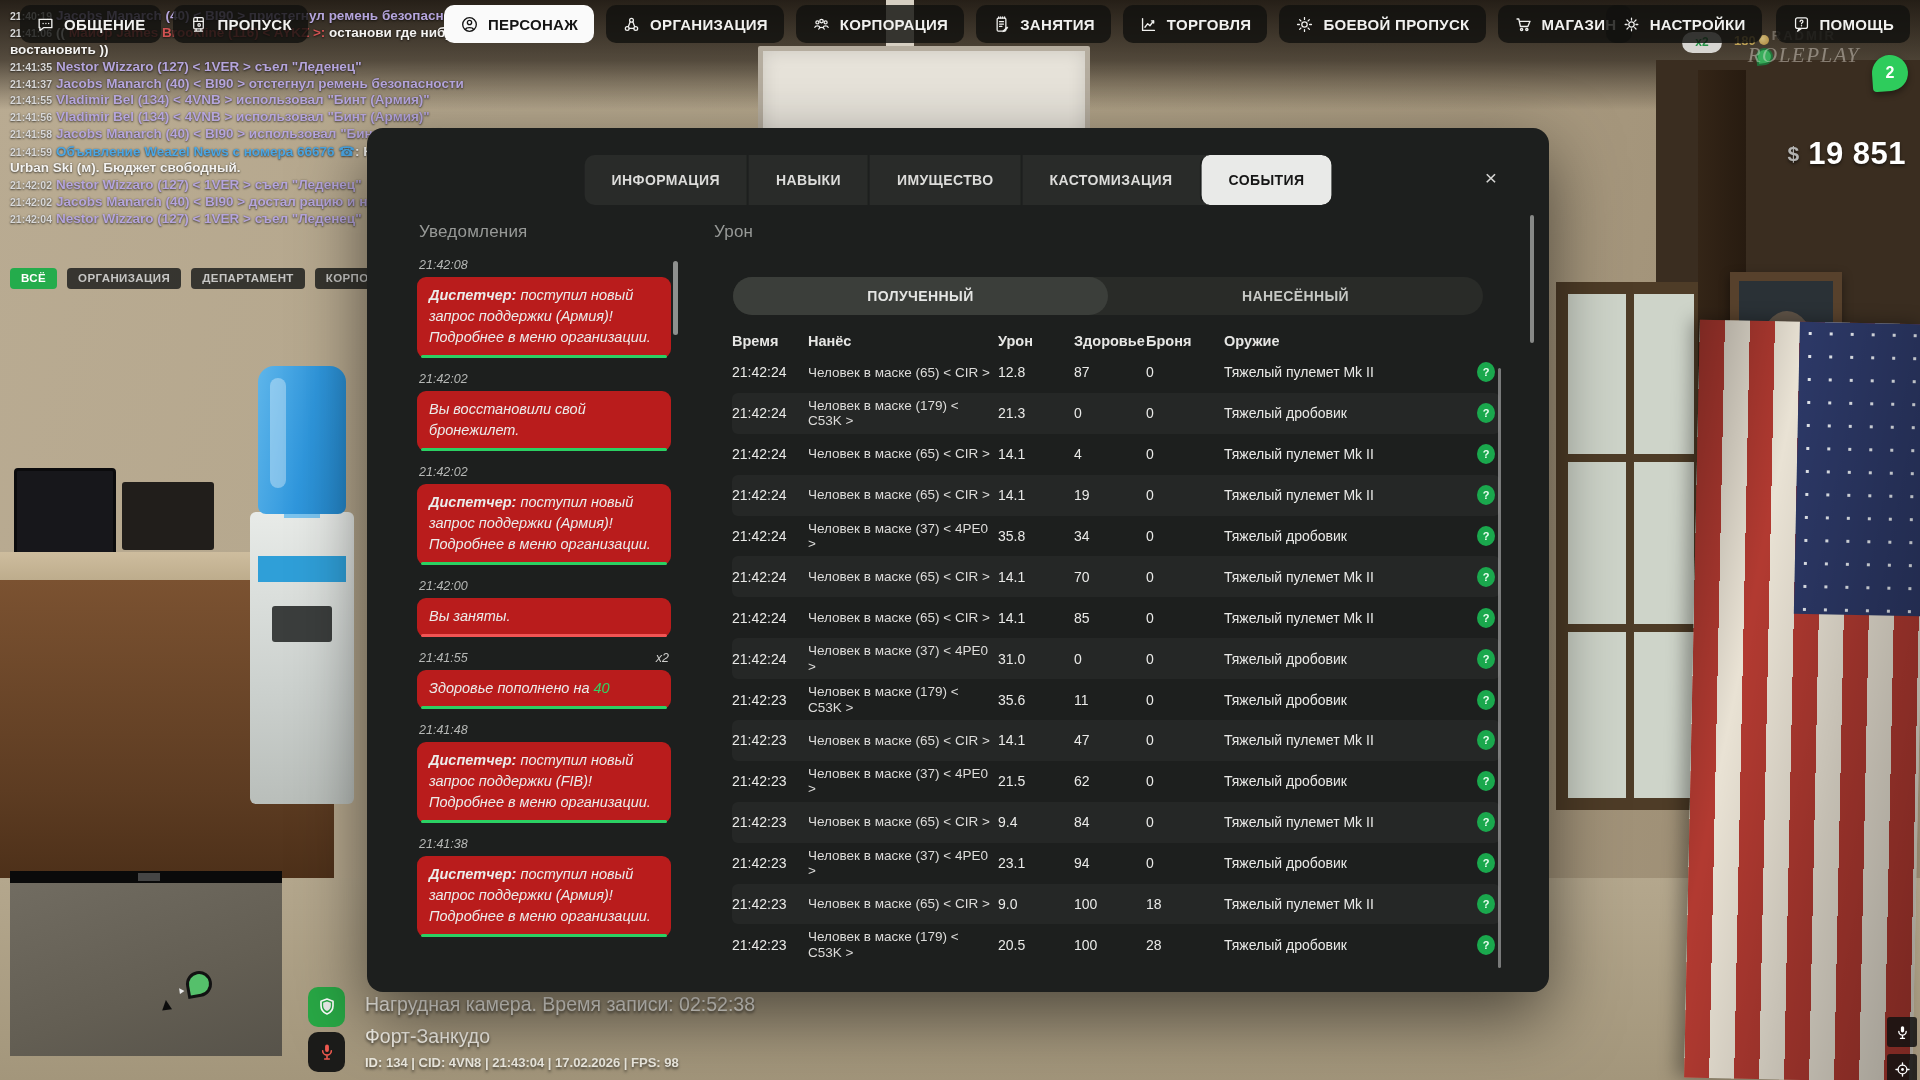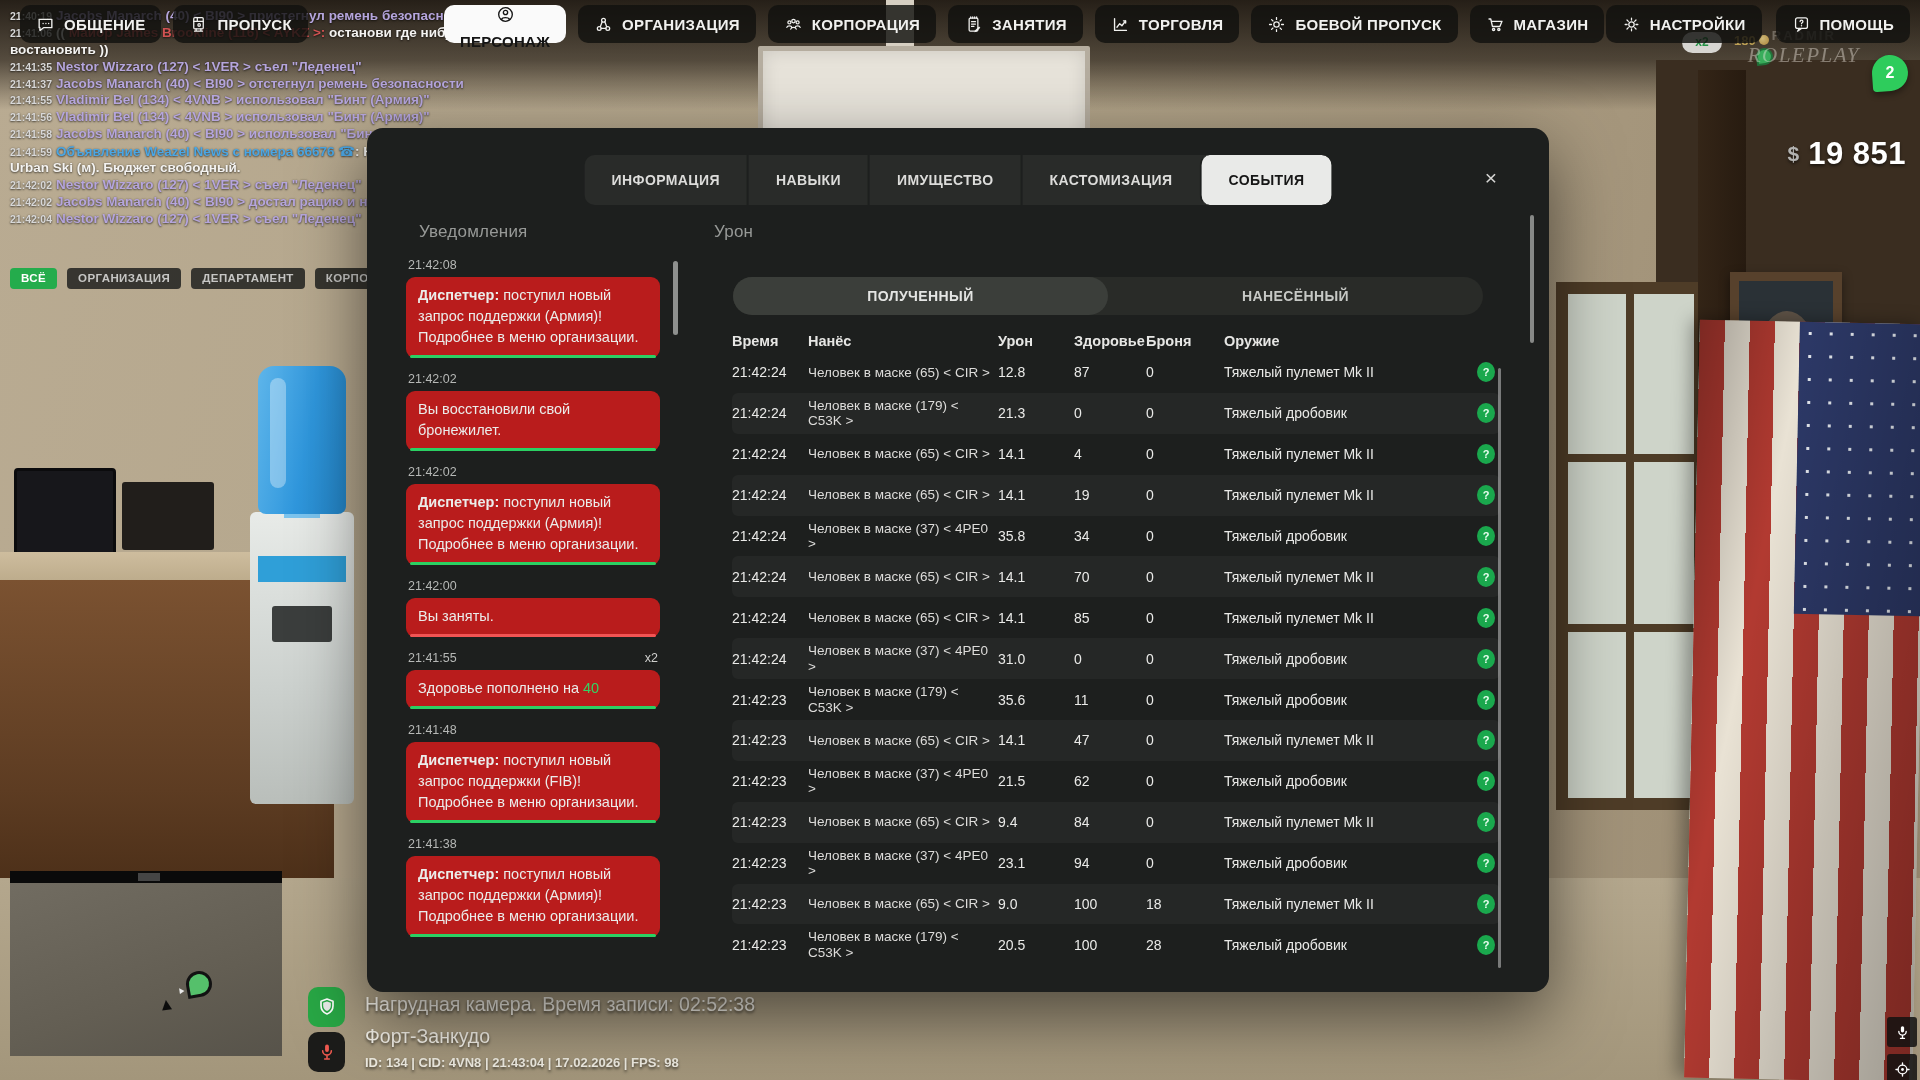--- a/index.html
+++ b/index.html
@@ -56,21 +56,21 @@
     background:linear-gradient(100deg,rgba(0,0,0,.30),rgba(0,0,0,0) 30%,rgba(0,0,0,.16) 62%,rgba(0,0,0,.32)); }
 
   
   #topnav { position:absolute; left:0; top:0; width:1920px; height:48px; z-index:40; }
   #nav-left { position:absolute; left:20px; top:5px; display:flex; gap:12px; }
   #nav-right { position:absolute; right:10px; top:5px; display:flex; gap:14px; }
   .nav-btn { display:flex; align-items:center; gap:9px; height:38px; padding:0 16px;
     background:rgba(17,17,15,.82); border-radius:10px; color:#f1f1ef;
     font-size:15px; font-weight:bold; letter-spacing:.3px; white-space:nowrap; cursor:pointer; }
   .nav-btn.active { background:#fafafa; color:#141414; }
-  .nav-btn.gap-before { margin-left:124px;flex-direction:column; }
+  .nav-btn.gap-before { margin-left:124px; }
   .icon { display:inline-block; width:19px; height:19px; flex:0 0 auto; }
   .icon svg { width:100%; height:100%; display:block; }
 
   
   #chat { position:absolute; left:10px; top:8px; width:540px; z-index:5;
     font-size:13.5px; font-weight:bold; }
   .chat-line { height:16.9px; white-space:nowrap;
     text-shadow:0 1px 2px rgba(0,0,0,.55), 0 0 2px rgba(0,0,0,.3); }
   .chat-time { font-size:10.5px; color:#d8d8d8; margin-right:4px; }
   .seg-purple { color:#b5a5dc; }
@@ -115,21 +115,21 @@
     letter-spacing:.4px; color:#dcdcda; cursor:pointer; border-left:2px solid #1d1f1e; }
   .mtab:first-child { border-left:none; }
   .mtab.active { background:#e9eae8; color:#161616; border-radius:10px; }
   #modal-close { position:absolute; right:44px; top:36px; width:28px; height:28px; color:#d6d6d4;
     font-size:21px; line-height:28px; text-align:center; cursor:pointer; }
   .panel-title { position:absolute; top:94px; font-size:17px; color:#979997; letter-spacing:.2px; }
   #notif-title { left:52px; }
   #damage-title { left:347px; }
 
   
-  #notif-list { position:absolute; left:39px; top:123px; width:254px; height:723px; overflow:hidden; }
+  #notif-list { position:absolute; left:50px; top:123px; width:254px; height:723px; overflow:hidden;font-style:italic; }
   .notif-time-row { display:flex; justify-content:space-between; align-items:center;
     margin:14px 2px 5px 2px; }
   .notif:first-child .notif-time-row { margin-top:7px; }
   .notif-time { font-size:12.5px; color:#b6b8b6; }
   .notif-badge { font-size:12.5px; color:#cfcfcd; }
   .notif-card { position:relative; background:#b91c1c; border-radius:9px; padding:8px 12px 10px 12px;
     font-size:14.5px; line-height:21px; color:#ebecea; cursor:pointer; }
   .notif-card b { font-weight:bold; }
   .notif-card:after { content:""; position:absolute; left:4px; right:4px; bottom:0; height:3px;
     border-radius:3px; }

